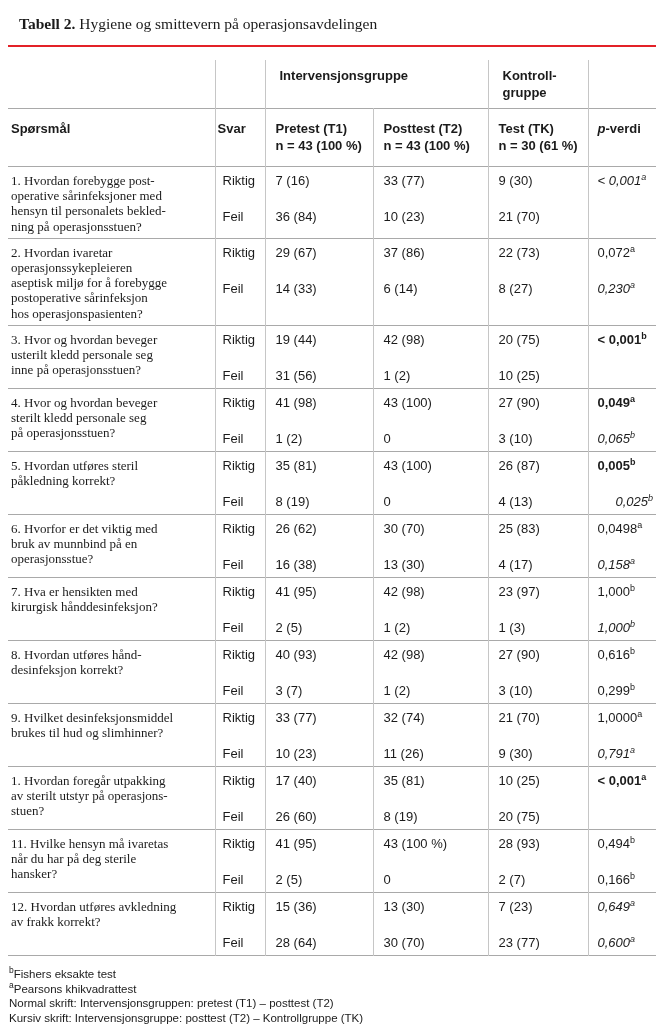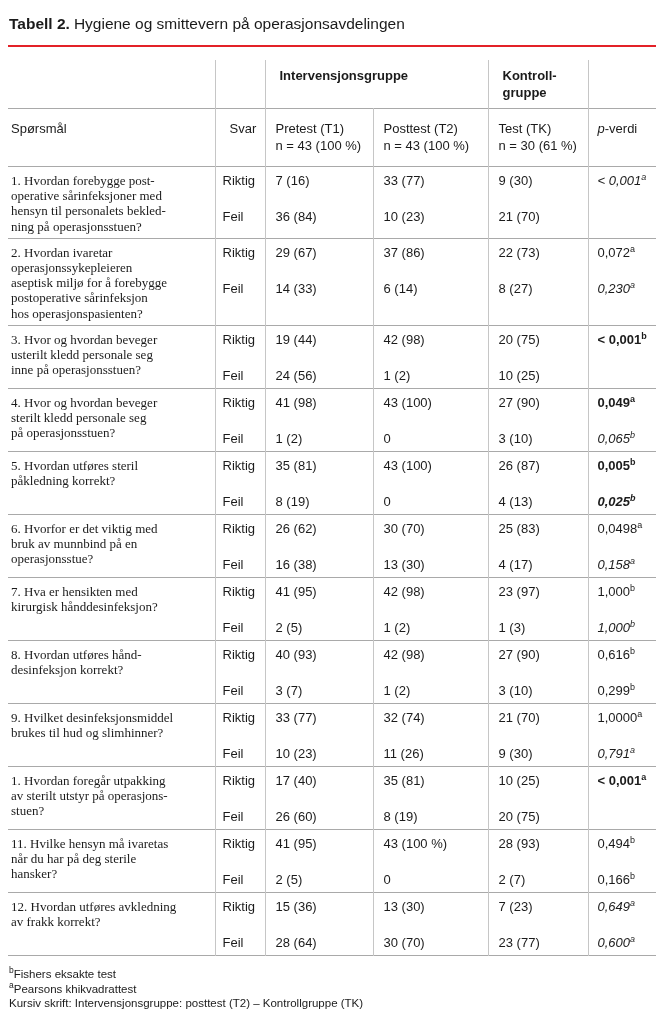--- a/index.html
+++ b/index.html
@@ -8,21 +8,21 @@
     --border-h:#a9a9a9;
     --text:#1b1b1b;
   }
   *{box-sizing:border-box;}
   html,body{margin:0;padding:0;}
   body{
     width:664px;height:1024px;background:#ffffff;color:var(--text);
     font-family:"Liberation Sans",sans-serif;overflow:hidden;
   }
   .page{padding:10px 8px 0 8px;}
-  .title{font-size:15.5px;line-height:20px;margin:4px 0 11px 1px;}
+  .title{font-size:15.5px;line-height:20px;margin:4px 0 11px 11px;font-family:Liberation Serif, serif;}
   .title b{font-weight:700;}
   .title span{margin-left:4px;}
   .redline{border-top:2px solid var(--red);height:0;}
 
   table{
     border-collapse:collapse;table-layout:fixed;width:648px;margin-top:13px;
     border-bottom:1px solid var(--border-h);
   }
   th,td{
     font-size:13px;text-align:left;vertical-align:top;
@@ -31,40 +31,40 @@
   th:not(:last-child),td:not(:last-child){border-right:1px solid var(--border-v);}
   thead tr.hrow th{border-top:1px solid var(--border-h);}
   tbody tr td{border-top:1px solid var(--border-h);}
 
   
   th.gh{font-weight:700;padding:8px 6px 7px 14px;line-height:16.5px;}
   th.gh.qcol{padding-left:3px;}
   .pre{white-space:pre-line;}
 
   
-  tr.hrow th{font-weight:400;padding:12px 6px 12px 10px;line-height:16.5px;margin-top:20px;}
+  tr.hrow th{font-weight:700;padding:12px 6px 12px 10px;line-height:16.5px;margin-top:20px;}
   tr.hrow th.qcol{padding-left:3px;}
-  tr.hrow th.svarcol{padding-left:14px;}
+  tr.hrow th.svarcol{padding-left:2px;}
   tr.hrow th.pvcol{padding-left:9px;}
   tr.hrow th i{font-style:italic;}
 
   
   td.q{
     padding:6px 6px 4px 3px;line-height:15.2px;white-space:pre-line;font-family:Liberation Serif, serif;
   }
   td.c{padding:6px 3px 4px 10px;margin-top:31px;}
   td.c.svar{padding-left:7px;}
   td.c.pcol{padding-left:9px;}
   td.c .sub{line-height:16px;}
   td.c .sub:first-child{min-height:36px;}
 
   .p-normal{font-weight:400;font-style:normal;}
   .p-bold{font-weight:700;font-style:normal;}
   .p-italic{font-weight:400;font-style:italic;}
-  .p-bolditalic{font-weight:700;font-style:italic;}
+  .p-bolditalic{font-weight:400;font-style:italic;text-align:right;}
   sup{font-size:9px;line-height:0;vertical-align:super;}
 
   .foot{margin:11px 0 0 1px;font-size:11.5px;line-height:14.8px;}
   .foot .fn{white-space:nowrap;}
   .foot sup{font-size:8.5px;}
 </style>
 </head>
 <body>
 
 <div class="page">
@@ -168,21 +168,21 @@
         <tr>
           <td class="q">3. Hvor og hvordan beveger
 usterilt kledd personale seg
 inne på operasjonsstuen?</td>
           <td class="c svar">
             <div class="sub">Riktig</div>
             <div class="sub">Feil</div>
           </td>
           <td class="c">
             <div class="sub">19 (44)</div>
-            <div class="sub">24 (56)</div>
+            <div class="sub">31 (56)</div>
           </td>
           <td class="c">
             <div class="sub">42 (98)</div>
             <div class="sub">1 (2)</div>
           </td>
           <td class="c">
             <div class="sub">20 (75)</div>
             <div class="sub">10 (25)</div>
           </td>
           <td class="c pcol">
@@ -409,16 +409,17 @@
             <div class="sub p-italic">0,649<sup>a</sup></div>
             <div class="sub p-italic">0,600<sup>a</sup></div>
           </td>
         </tr>
       </tbody>
   </table>
 
   <div class="foot">
       <div class="fn"><sup>b</sup>Fishers eksakte test</div>
       <div class="fn"><sup>a</sup>Pearsons khikvadrattest</div>
+      <div class="fn">Normal skrift: Intervensjonsgruppen: pretest (T1) – posttest (T2)</div>
       <div class="fn">Kursiv skrift: Intervensjonsgruppe: posttest (T2) – Kontrollgruppe (TK)</div>
     </div>
 
 </div>
 
 </body></html>

